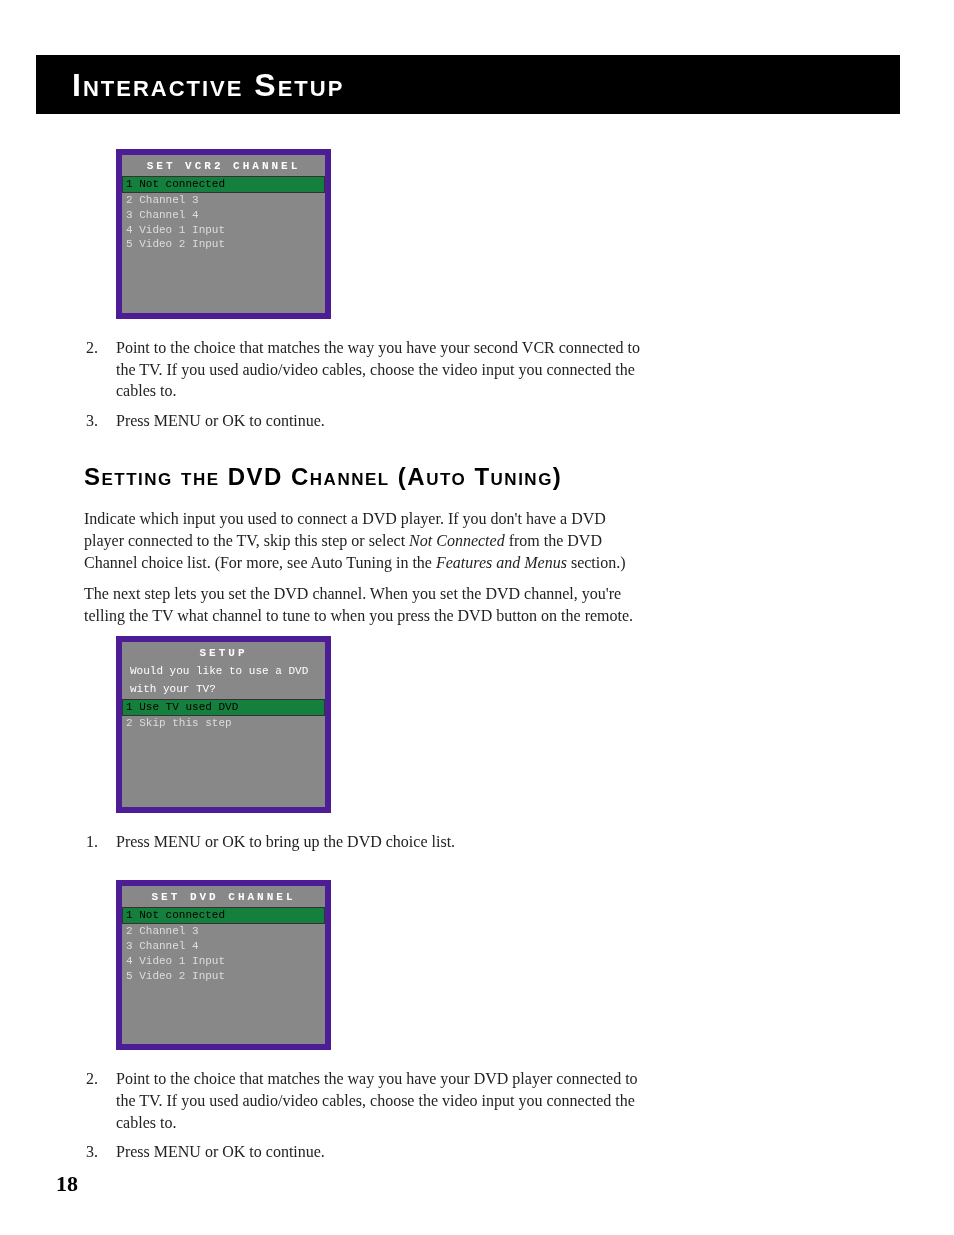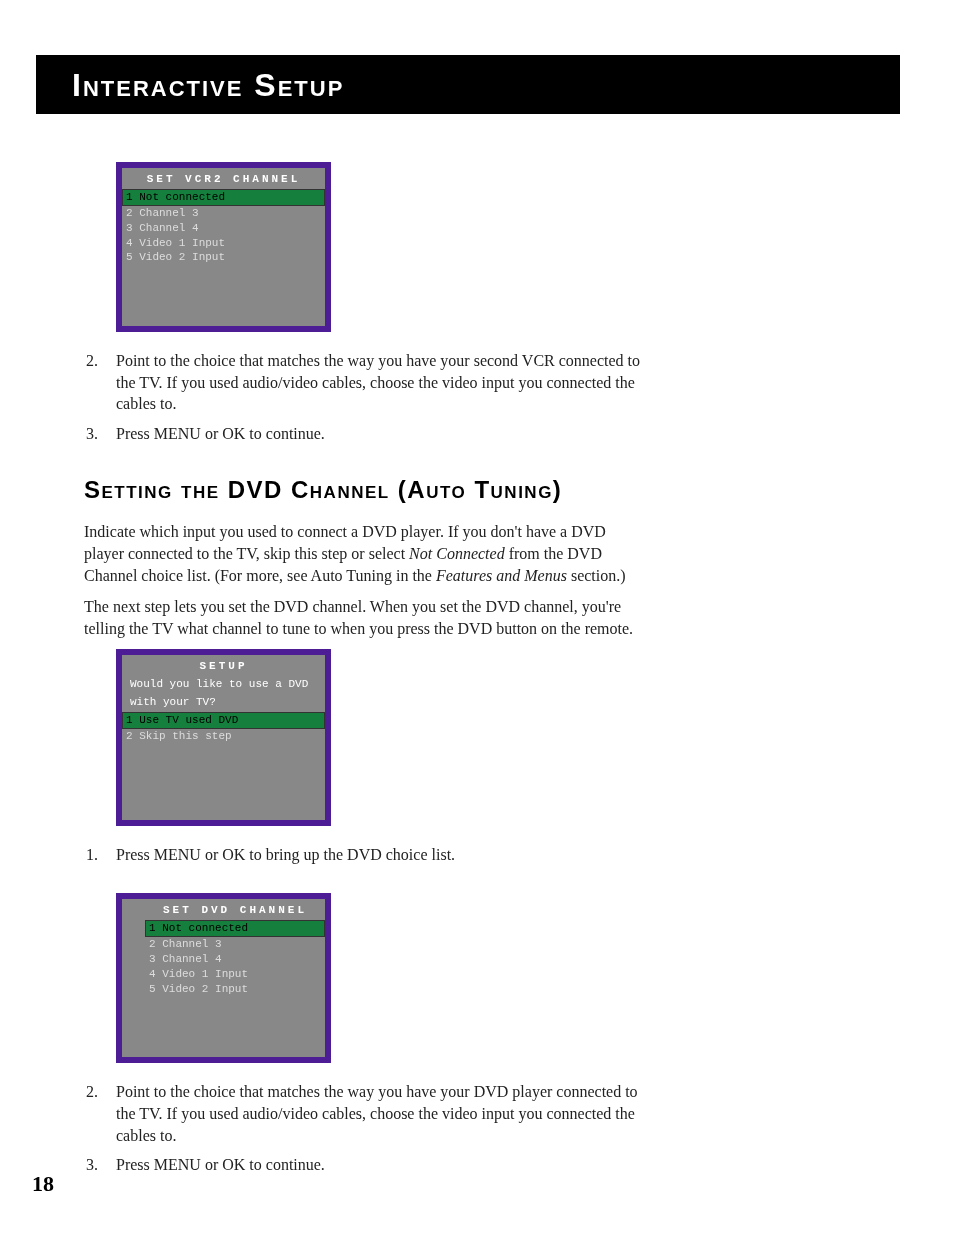--- a/index.html
+++ b/index.html
@@ -8,21 +8,21 @@
       height: 1235px;
       background: #fff;
       font-family: Georgia, 'Times New Roman', serif;
       position: relative;
       padding: 55px 72px 40px 48px;
     }
     .header-bar {
       background: #000;
       color: #fff;
       padding: 12px 36px 10px 36px;
-      margin-bottom: 48px;
+      margin-bottom: 35px;
       margin-left: -12px;
       margin-right: -18px;
     }
     .header-title {
       font-family: 'Copperplate', 'Trebuchet MS', sans-serif;
       font-weight: bold;
       font-size: 32px;
       letter-spacing: 2px;
       font-variant: small-caps;
     }
@@ -102,21 +102,21 @@
       font-size: 16px;
       line-height: 1.35;
       color: #222;
       margin: 10px 0;
       max-width: 560px;
     }
     .italic { font-style: italic; }
     .page-number {
       position: absolute;
       bottom: 38px;
-      left: 32px;
+      left: 56px;
       font-family: Georgia, serif;
       font-weight: bold;
       font-size: 22px;
       color: #000;
     }
   </style>
 </head>
 <body>
 
 <div class="header-bar">
@@ -163,21 +163,21 @@
     <div class="osd-spacer" style="height:70px;"></div>
   </div>
 
   <ol class="step-list">
     <li class="step-item">
       <span class="step-num">1.</span>
       <span class="step-text">Press MENU or OK to bring up the DVD choice list.</span>
     </li>
   </ol>
 
-  <div class="osd-screen" style="margin-top:28px;padding-left:23px;">
+  <div class="osd-screen" style="margin-top:28px;">
     <div class="osd-title">SET DVD CHANNEL</div>
     <div class="osd-item selected"><span>1</span> <span>Not connected</span></div>
     <div class="osd-item"><span>2</span> <span>Channel 3</span></div>
     <div class="osd-item"><span>3</span> <span>Channel 4</span></div>
     <div class="osd-item"><span>4</span> <span>Video 1 Input</span></div>
     <div class="osd-item"><span>5</span> <span>Video 2 Input</span></div>
     <div class="osd-spacer"></div>
   </div>
 
   <ol class="step-list">

